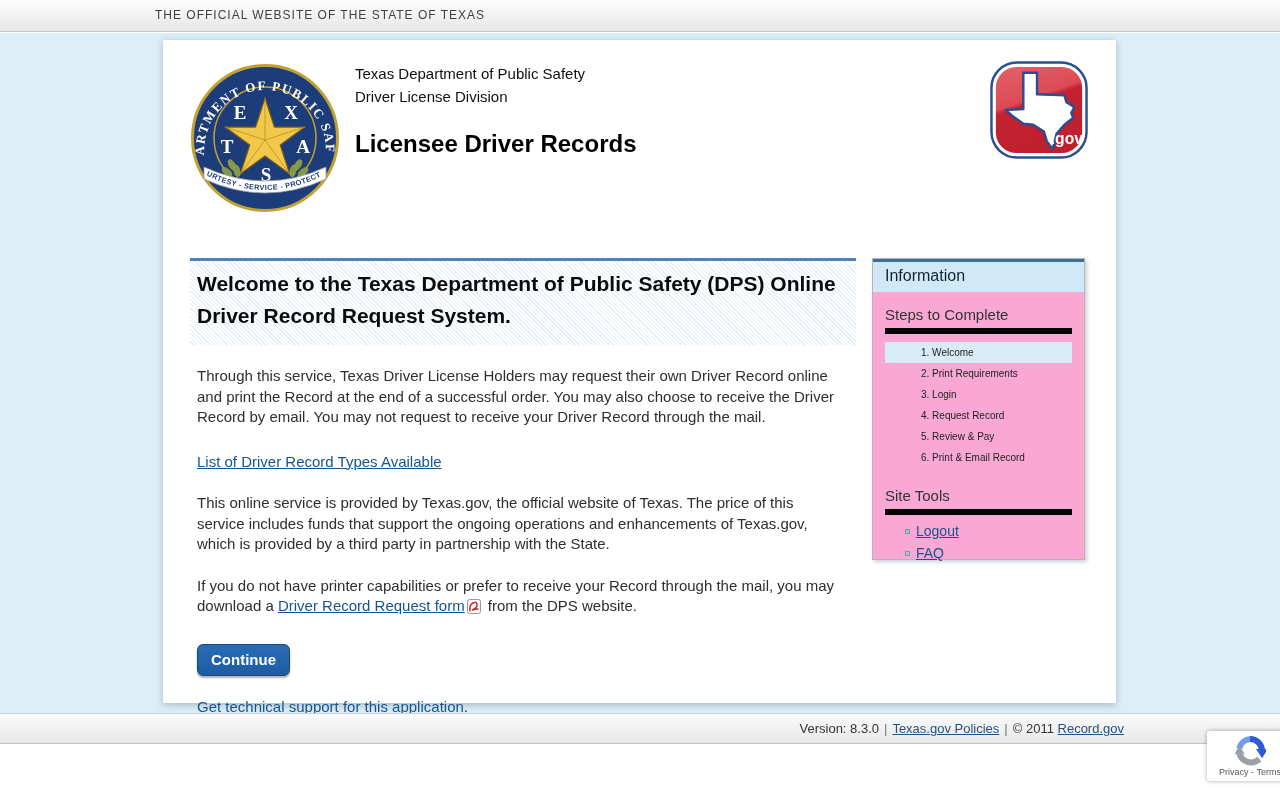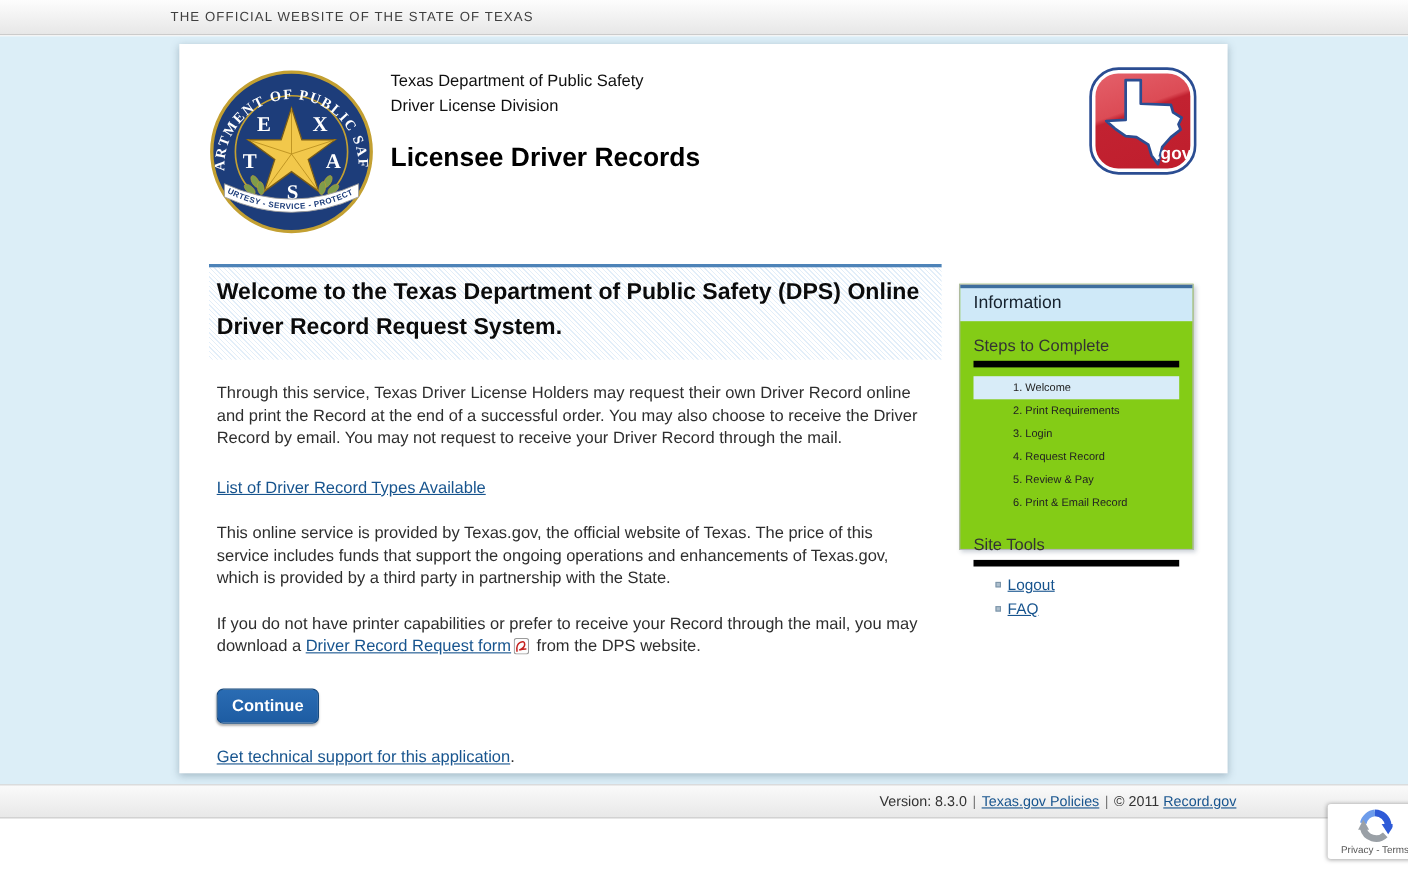--- a/index.html
+++ b/index.html
@@ -39,21 +39,21 @@
   .masthead .agency, .masthead .division {
     font-size:15px; color:#101010; line-height:23px;
   }
   .masthead .app-title {
     font-size:24px; font-weight:bold; color:#000; line-height:30px; margin-top:21px;
   }
 
   .texgov { position:absolute; left:827px; top:21px; width:98px; height:98px; cursor:pointer; }
 
   
-  .content { position:absolute; left:27px; top:200px; width:666px; }
+  .content { position:absolute; left:27px; top:218px; width:666px; }
   .welcome {
     border-top:3px solid #4d83b8;
     background:repeating-linear-gradient(45deg,#ffffff 0px,#ffffff 2px,#e2eef9 2px,#e2eef9 3px);
     padding:7px 10px 13px 7px;
     font-size:21px; font-weight:bold; line-height:32px; color:#0b0b0b;
   }
   .content p {
     margin:21px 0 0 7px; width:648px;
     font-size:15px; line-height:20.5px; color:#2e2e2e;
   }
@@ -63,22 +63,22 @@
     display:inline-block; margin:27px 0 0 7px; padding:6px 13px 7px;
     background:linear-gradient(#2a6cb3,#1d5ca2);
     border:1px solid #15497f; border-radius:6px;
     color:#fff; font-size:15px; font-weight:bold;
     box-shadow:0 2px 2px rgba(0,0,0,0.3); cursor:pointer;
   }
   .supportline { margin:19px 0 0 0; font-size:15px; color:#2e2e2e; }
 
   
   .sidebar {
-    position:absolute; left:709px; top:218px; width:213px; height:242px;
-    background:#84cc16; border:1px solid #b5b5b5;
+    position:absolute; left:709px; top:218px; width:213px; height:302px;
+    background:#f9a8d4; border:1px solid #b5b5b5;
     box-shadow:2px 2px 4px rgba(80,100,120,0.3);
   }
   .info-header {
     border-top:3px solid #3e6e9e; background:#cfe9f8;
     padding:5px 12px 7px; font-size:16px; color:#16222e;
   }
   .side-section { margin:14px 12px 0; }
   .side-heading {
     font-size:15px; color:#333; padding-bottom:5px;
     border-bottom:6px solid #000000;

